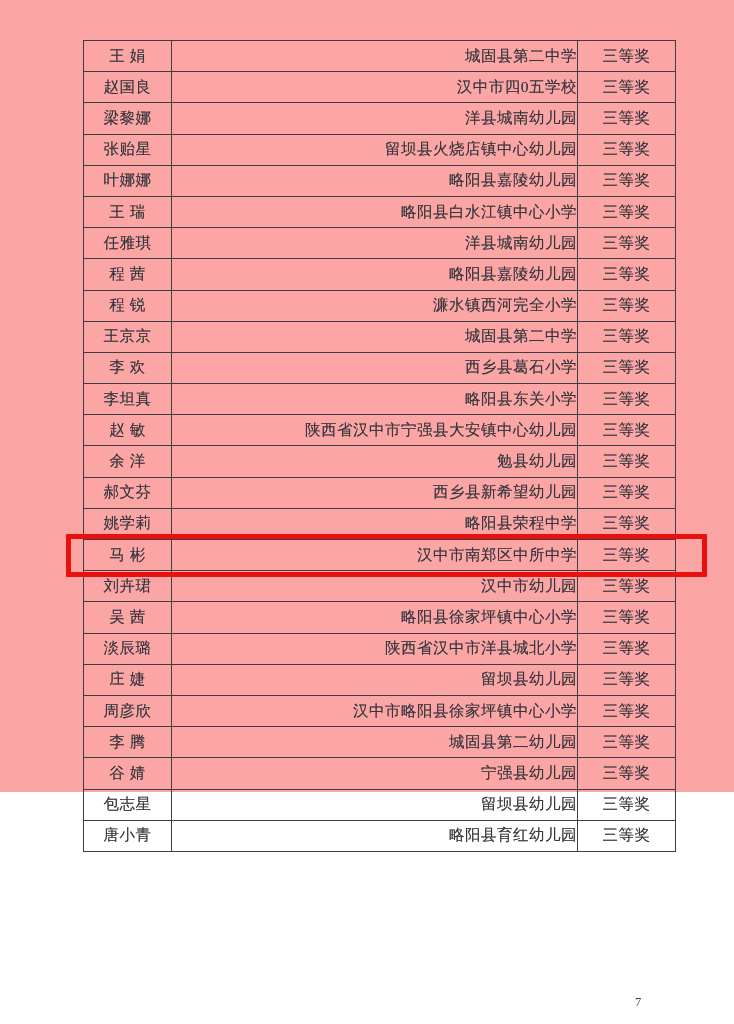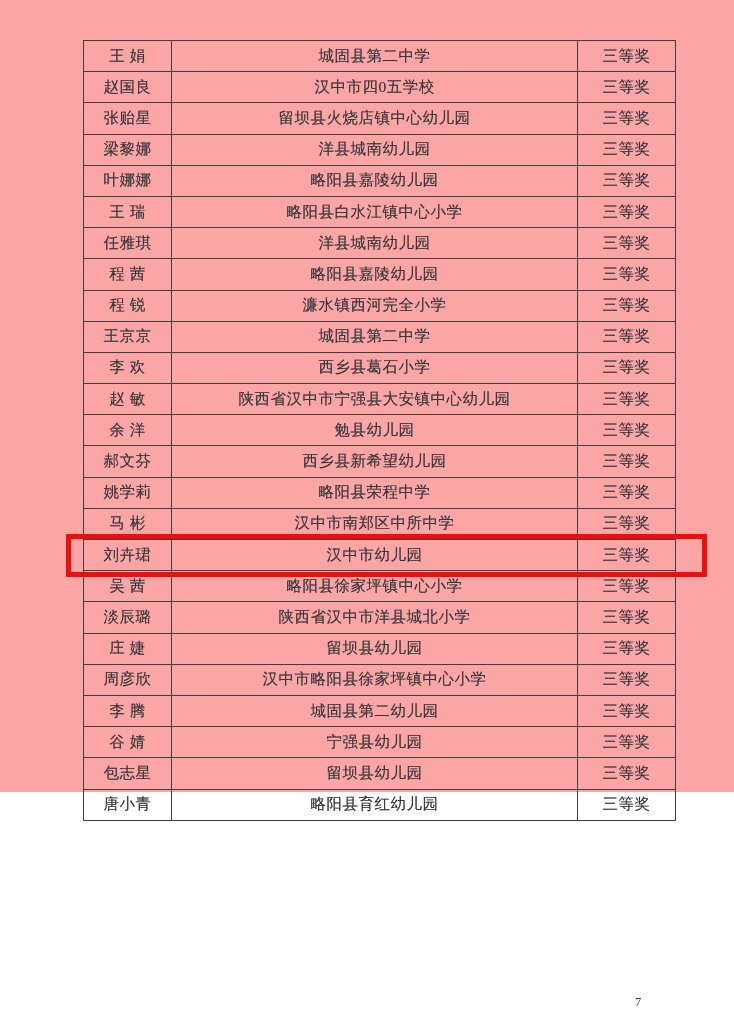--- a/index.html
+++ b/index.html
@@ -32,21 +32,21 @@
     text-align: center;
     vertical-align: middle;
     font-size: 15.5px;
     color: #36363b;
     letter-spacing: 0.5px;
     white-space: nowrap;
     overflow: hidden;
     text-shadow: 0 0 0.5px rgba(70,70,85,0.55);
   }
   #awards-table .col-name   { width: 87px;  }
-  #awards-table .col-school { width: 405px; }
+  #awards-table .col-school { width: 405px; text-align: right; }
   #awards-table .col-award  { width: 97px;  }
   #highlight-box {
     position: absolute;
     border: 5px solid #ea100d;
     background: transparent;
     pointer-events: none;
     box-sizing: border-box;
     border-radius: 1px;
   }
   #page-number {
@@ -71,30 +71,30 @@
     <td class="col-name">王 娟</td>
     <td class="col-school">城固县第二中学</td>
     <td class="col-award">三等奖</td>
   </tr>
         <tr>
     <td class="col-name">赵国良</td>
     <td class="col-school">汉中市四0五学校</td>
     <td class="col-award">三等奖</td>
   </tr>
         <tr>
+    <td class="col-name">梁黎娜</td>
+    <td class="col-school">洋县城南幼儿园</td>
+    <td class="col-award">三等奖</td>
+  </tr>
+        <tr>
     <td class="col-name">张贻星</td>
     <td class="col-school">留坝县火烧店镇中心幼儿园</td>
     <td class="col-award">三等奖</td>
   </tr>
         <tr>
-    <td class="col-name">梁黎娜</td>
-    <td class="col-school">洋县城南幼儿园</td>
-    <td class="col-award">三等奖</td>
-  </tr>
-        <tr>
     <td class="col-name">叶娜娜</td>
     <td class="col-school">略阳县嘉陵幼儿园</td>
     <td class="col-award">三等奖</td>
   </tr>
         <tr>
     <td class="col-name">王 瑞</td>
     <td class="col-school">略阳县白水江镇中心小学</td>
     <td class="col-award">三等奖</td>
   </tr>
         <tr>
@@ -113,20 +113,25 @@
     <td class="col-award">三等奖</td>
   </tr>
         <tr>
     <td class="col-name">王京京</td>
     <td class="col-school">城固县第二中学</td>
     <td class="col-award">三等奖</td>
   </tr>
         <tr>
     <td class="col-name">李 欢</td>
     <td class="col-school">西乡县葛石小学</td>
+    <td class="col-award">三等奖</td>
+  </tr>
+        <tr>
+    <td class="col-name">李坦真</td>
+    <td class="col-school">略阳县东关小学</td>
     <td class="col-award">三等奖</td>
   </tr>
         <tr>
     <td class="col-name">赵 敏</td>
     <td class="col-school">陕西省汉中市宁强县大安镇中心幼儿园</td>
     <td class="col-award">三等奖</td>
   </tr>
         <tr>
     <td class="col-name">余 洋</td>
     <td class="col-school">勉县幼儿园</td>

